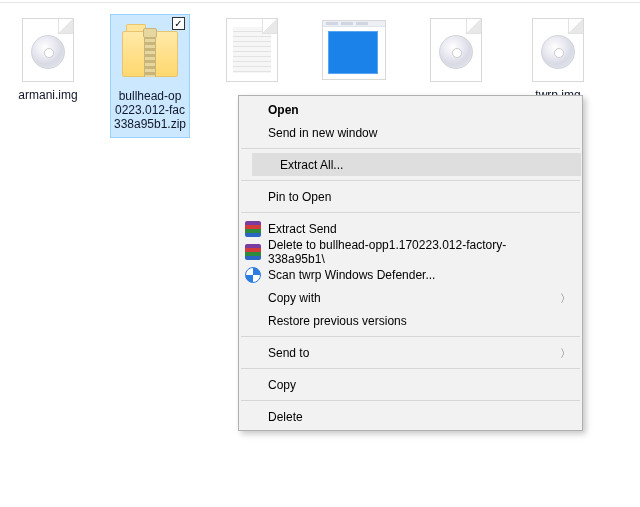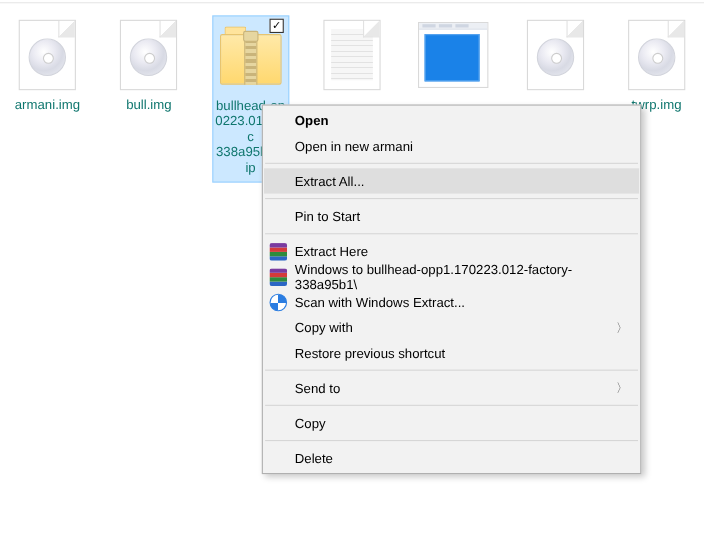--- a/index.html
+++ b/index.html
@@ -43,21 +43,21 @@
   }
   .iconwrap {
     width: 64px; height: 64px;
     display: flex; align-items: center; justify-content: center;
     margin-bottom: 6px;
   }
   .label {
     text-align: center;
     font-size: 12px;
     line-height: 14px;
-    color: #0f766e;
+    color: #0f172a;
     word-break: break-all;
     padding: 0 2px;
   }
   
   .page {
     width: 52px; height: 64px;
     background: #fff;
     border: 1px solid #d9d9d9;
     position: relative;
   }
@@ -135,21 +135,21 @@
     padding: 2px 1px;
   }
   .mi {
     display:flex; align-items:center;
     height:23px;
     padding: 0 24px 0 28px;
     position:relative;
     color:#000;
     cursor:default;
   }
-  .mi.hover { background:#dedede; }
+  .mi.hover { background:#dedede;margin-left:12px; }
   .mi.bold { font-weight:600; }
   .mi .arrow {
     position:absolute; right:10px; top:50%; transform:translateY(-50%);
     font-size:11px; color:#666;
   }
   .sep { height:1px; background:#d6d6d6; margin:4px 1px; }
   .mi .micon {
     position:absolute; left:5px; top:50%; transform:translateY(-50%);
     width:16px; height:16px;
   }
@@ -177,28 +177,20 @@
 
   <div class="file">
     <div class="iconwrap">
       <div class="page">
           <div class="disc-in"></div>
         </div>
     </div>
     <div class="label">armani.img</div>
   </div>
 
-  <div class="file">
-    <div class="iconwrap">
-      <div class="page">
-          <div class="disc-in"></div>
-        </div>
-    </div>
-    <div class="label">bull.img</div>
-  </div>
 
   <div class="file selected">
     <div class="check">✓</div>
     <div class="iconwrap">
       <div class="zipfolder">
         <div class="zf-tab"></div>
           <div class="zf-body"></div>
         <div class="zf-zip"></div>
           <div class="zf-pull"></div>
       </div>
@@ -253,49 +245,49 @@
     <div class="label">twrp.img</div>
   </div>
 
 </div>
 
 <div class="ctx">
   <div class="mi bold">
       <span>Open</span>
     </div>
   <div class="mi">
-      <span>Open in new armani</span>
+      <span>Send in new window</span>
     </div>
   <div class="sep"></div>
   <div class="mi hover">
       <span>Extract All...</span>
     </div>
   <div class="sep"></div>
   <div class="mi">
-      <span>Pin to Start</span>
+      <span>Pin to Open</span>
     </div>
   <div class="sep"></div>
   <div class="mi">
       <span class="micon winrar"></span>
-      <span>Extract Here</span>
+      <span>Extract Send</span>
     </div>
   <div class="mi">
       <span class="micon winrar"></span>
-      <span>Windows to bullhead-opp1.170223.012-factory-338a95b1\</span>
+      <span>Delete to bullhead-opp1.170223.012-factory-338a95b1\</span>
     </div>
   <div class="mi">
       <span class="micon defender"></span>
-      <span>Scan with Windows Extract...</span>
+      <span>Scan twrp Windows Defender...</span>
     </div>
   <div class="mi">
       <span>Copy with</span>
       <span class="arrow">〉</span>
     </div>
   <div class="mi">
-      <span>Restore previous shortcut</span>
+      <span>Restore previous versions</span>
     </div>
   <div class="sep"></div>
   <div class="mi">
       <span>Send to</span>
       <span class="arrow">〉</span>
     </div>
   <div class="sep"></div>
   <div class="mi">
       <span>Copy</span>
     </div>

